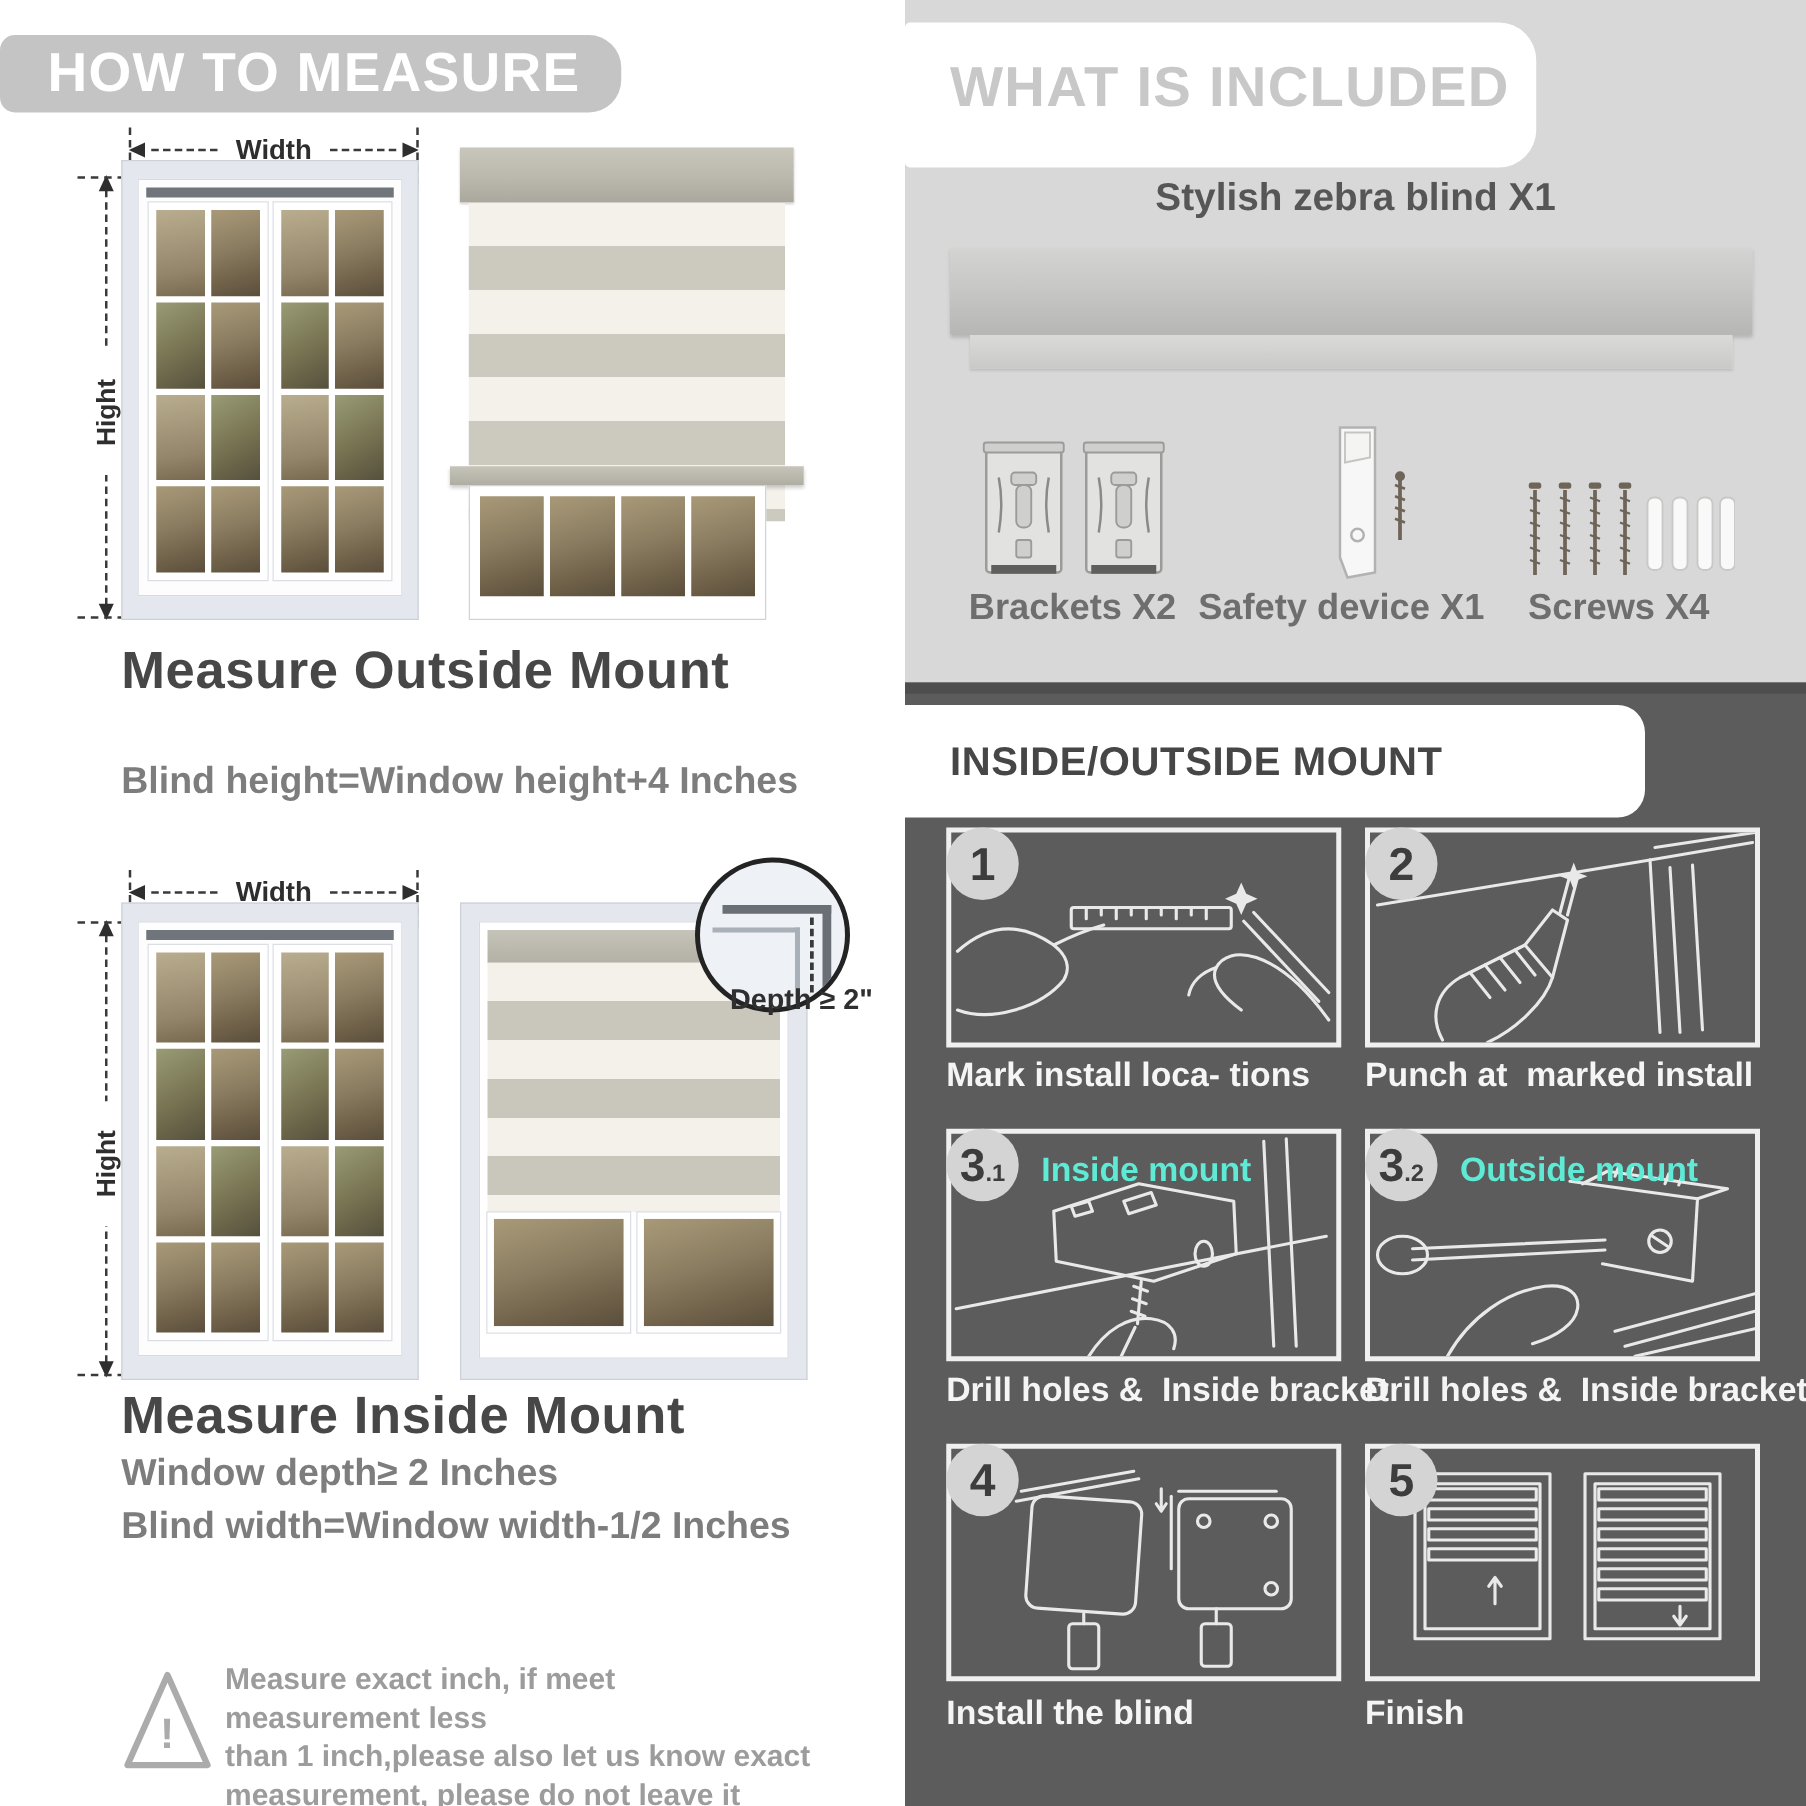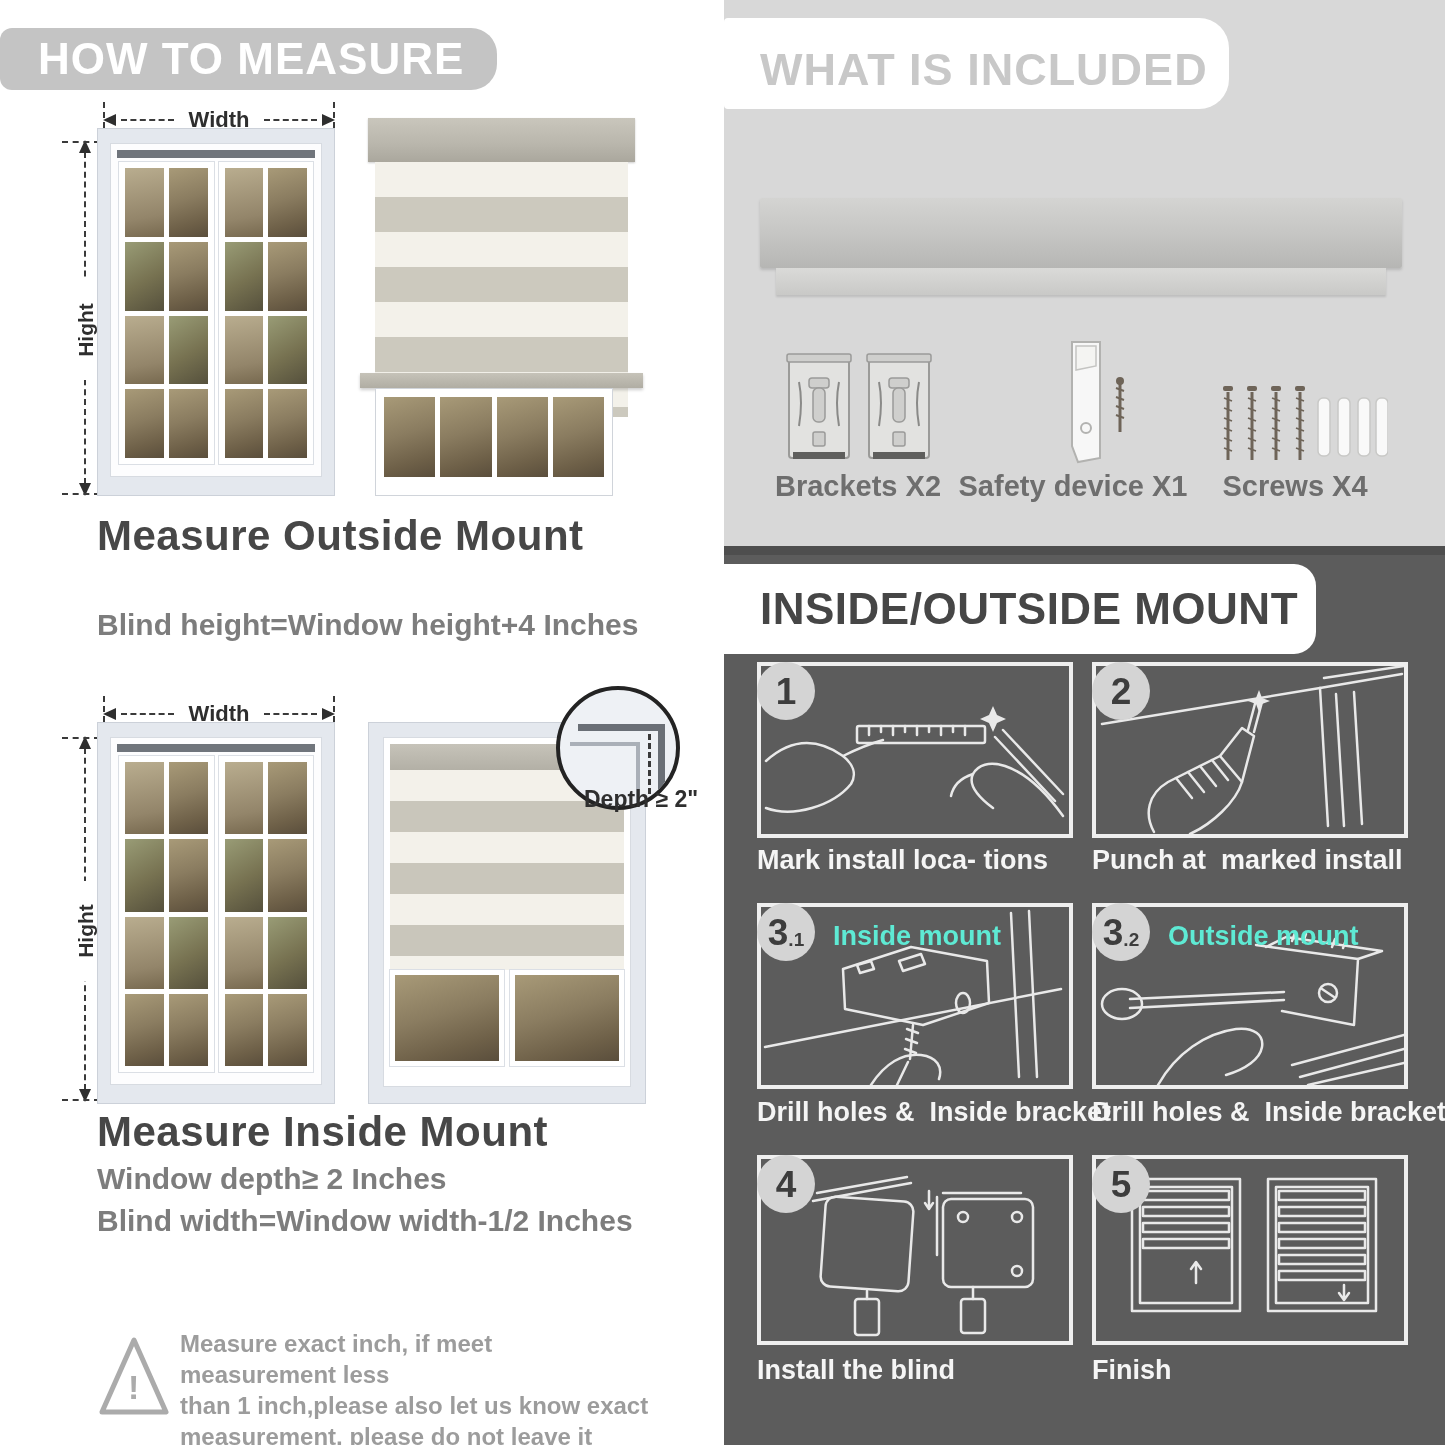--- a/index.html
+++ b/index.html
@@ -4,25 +4,25 @@
 <style>
   html,body{margin:0;padding:0;background:#fff;}
   #stage{position:relative;width:1445px;height:1445px;background:#fff;overflow:hidden;
          font-family:"Liberation Sans",sans-serif;}
   .abs{position:absolute;}
 
   
   .h2m-header{left:0;top:28px;width:497px;height:62px;background:#c4c4c4;
     border-radius:12px 26px 26px 12px;color:#fff;font-size:44px;font-weight:bold;
     line-height:62px;padding-left:38px;box-sizing:border-box;letter-spacing:1px;}
-  .wi-header{left:724px;top:18px;width:505px;height:91px;background:#fff;
+  .wi-header{left:724px;top:18px;width:505px;height:116px;background:#fff;
     border-radius:4px 30px 30px 4px;color:#c8c8c8;font-size:45px;font-weight:bold;
     line-height:104px;padding-left:36px;box-sizing:border-box;letter-spacing:1px;}
   .iom-header{left:724px;top:564px;width:592px;height:90px;background:#fff;
-    border-radius:0 22px 22px 0;color:#464646;font-size:44px;font-weight:bold;
+    border-radius:0 22px 22px 0;color:#464646;font-size:32px;font-weight:bold;
     line-height:90px;padding-left:36px;box-sizing:border-box;letter-spacing:.5px;}
 
   
   .light-section{left:724px;top:0;width:721px;height:546px;background:#d8d8d8;}
   .dark-section{left:724px;top:546px;width:721px;height:899px;background:#5c5c5c;}
   .dark-section .topline{position:absolute;left:0;top:0;width:100%;height:9px;background:#4e4e4e;}
 
   .blind-title{left:724px;top:140px;width:721px;text-align:center;
     font-size:31px;font-weight:bold;color:#565656;}
   .headrail{left:760px;top:198px;width:642px;height:70px;border-radius:2px;
@@ -257,20 +257,21 @@
     <path d="M38,8 L70,80 L6,80 Z" fill="none" stroke="#ababab" stroke-width="5" stroke-linejoin="round"></path>
   </svg>
   <div class="abs" style="left:128px;top:1368px;font-size:34px;font-weight:bold;color:#ababab;">!</div>
   <div class="abs warn-text" style="left:180px;top:1328px;width:470px;">
     <div>Measure exact inch, if meet measurement less</div>
     <div>than 1 inch,please also let us know exact</div>
     <div>measurement, please do not leave it</div>
   </div>
 
   <div class="abs wi-header">WHAT IS INCLUDED</div>
+  <div class="abs blind-title">Stylish zebra blind X1</div>
 
   <div class="abs headrail"></div>
   <div class="abs headrail-sub"></div>
 
   <svg class="abs" style="left:785px;top:352px;" width="150" height="112" viewBox="0 0 150 112">
     <g stroke="#9b9b99" fill="#e2e2e0" stroke-width="2">
       <rect x="4" y="8" width="60" height="98" rx="3"></rect>
       <rect x="84" y="8" width="60" height="98" rx="3"></rect>
     </g>
     <g stroke="#9b9b99" fill="#cfcfcd" stroke-width="1.5">

